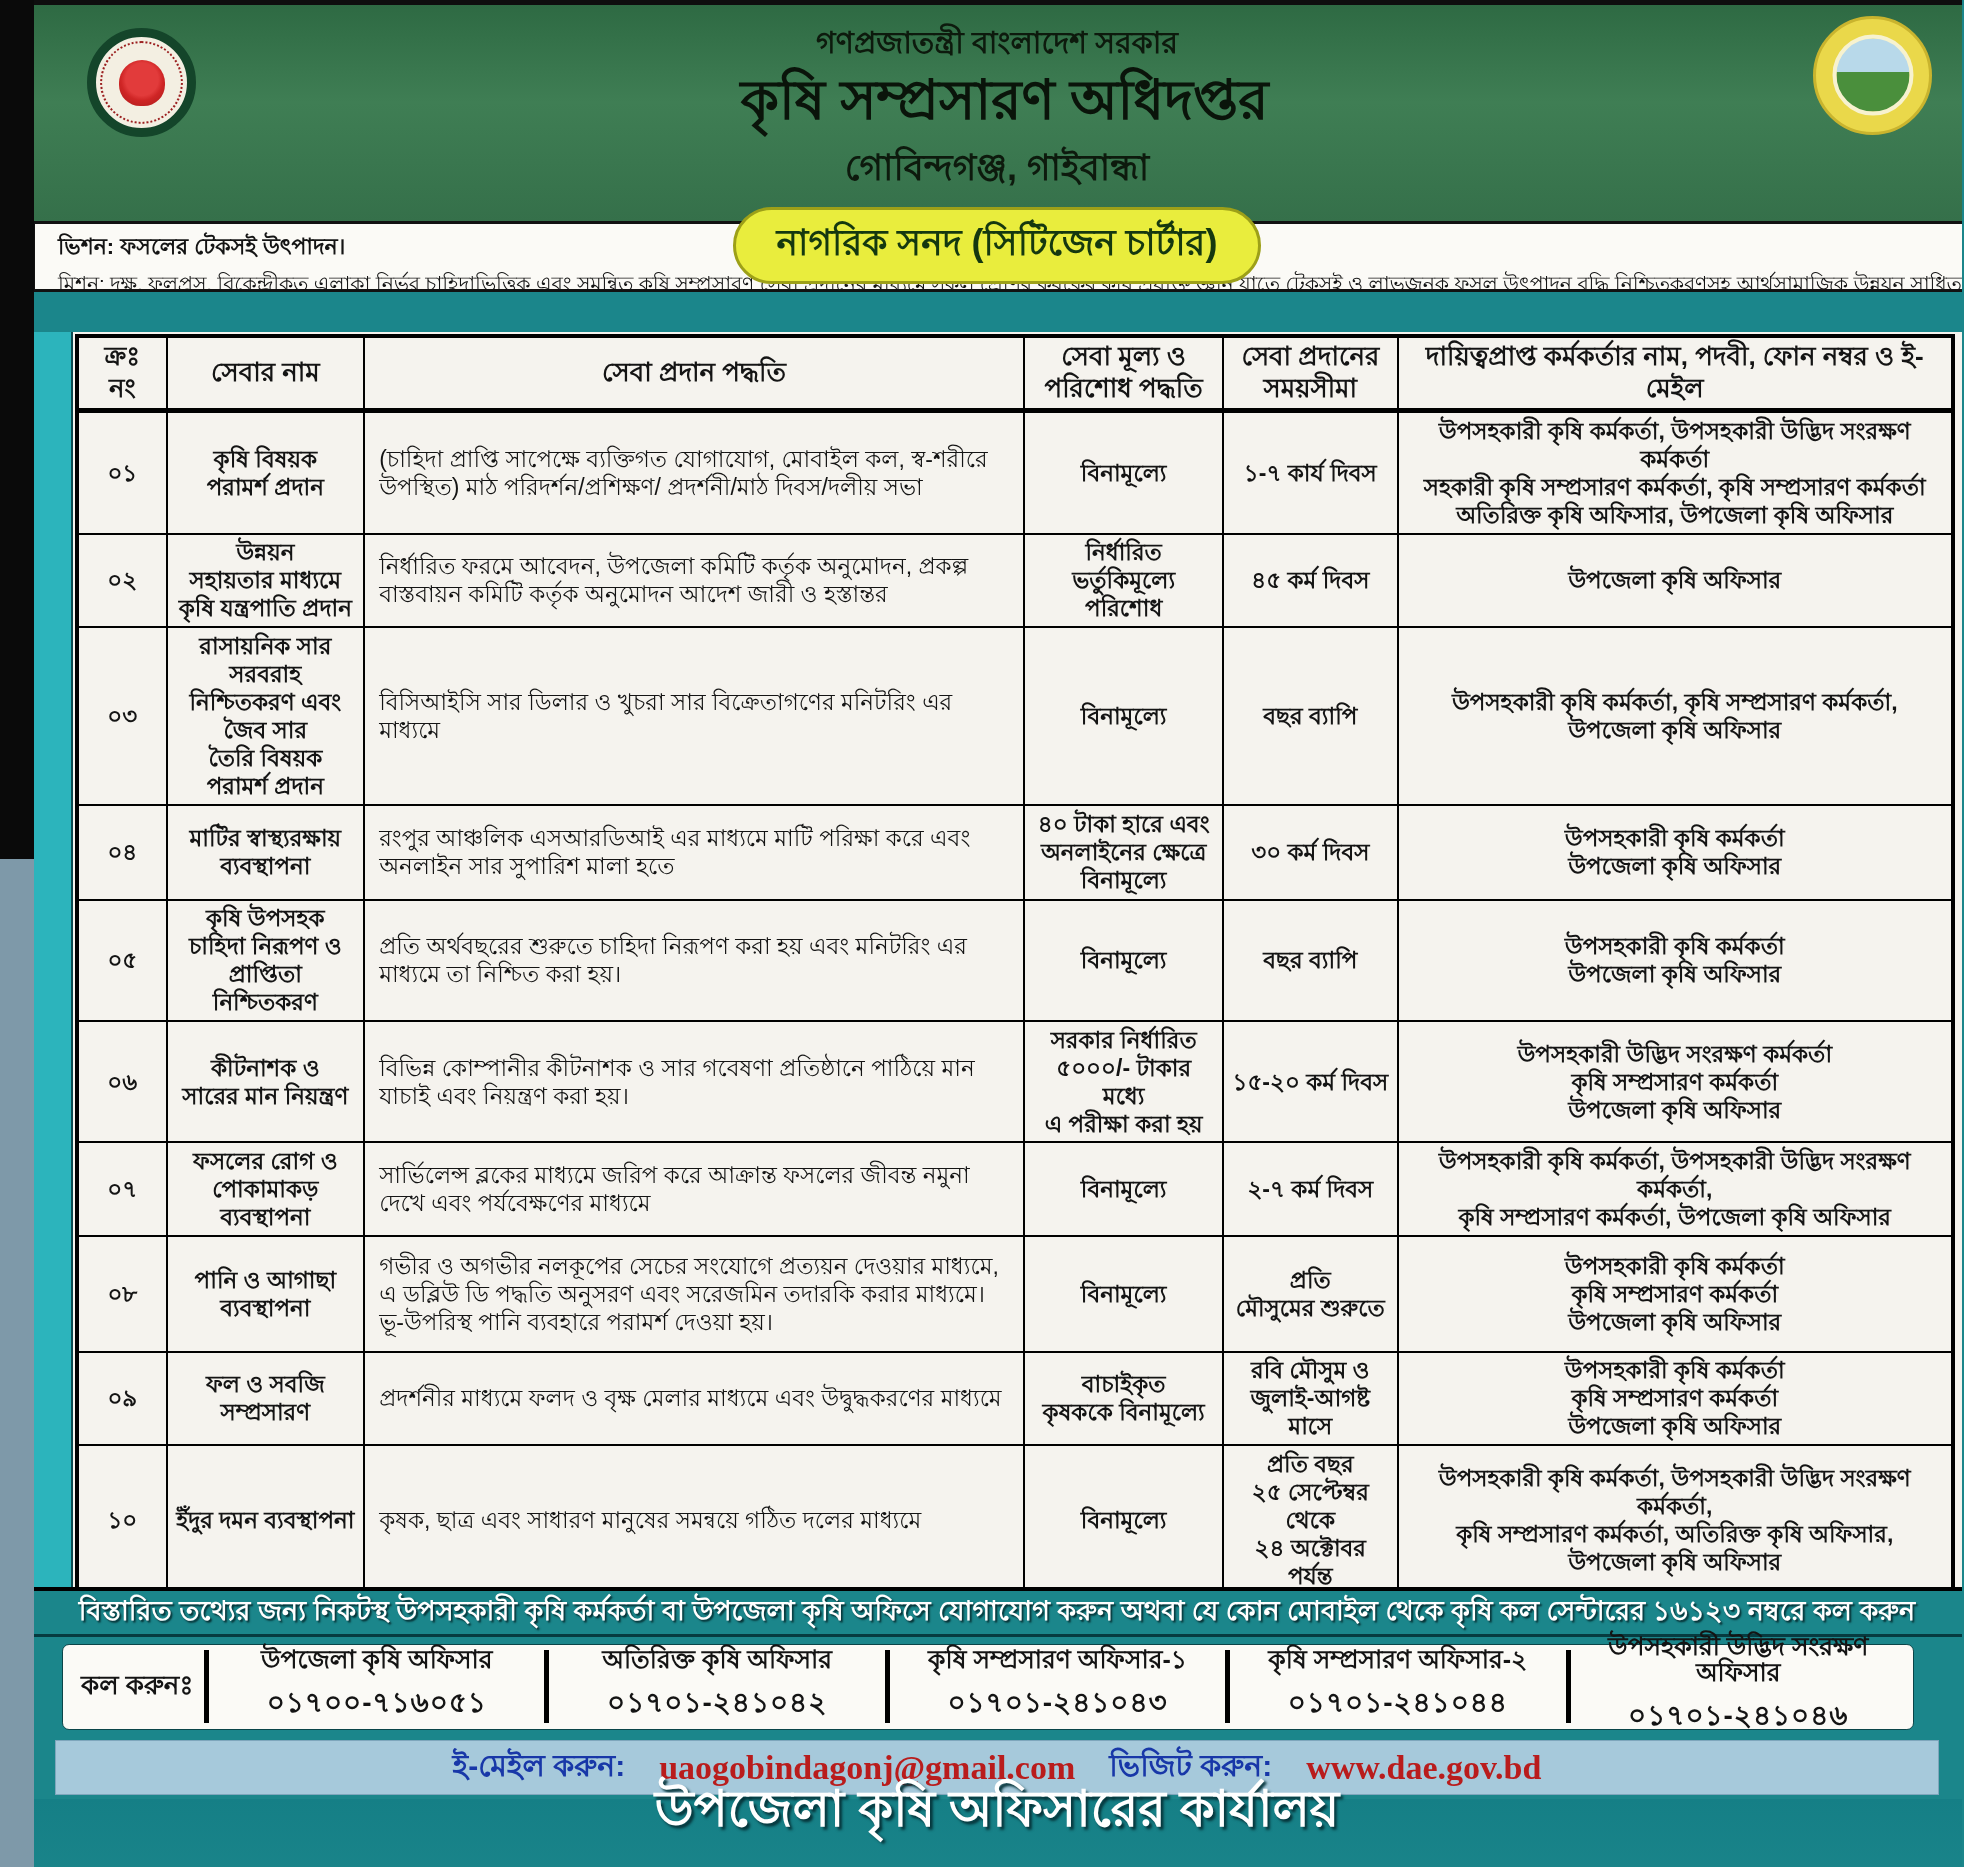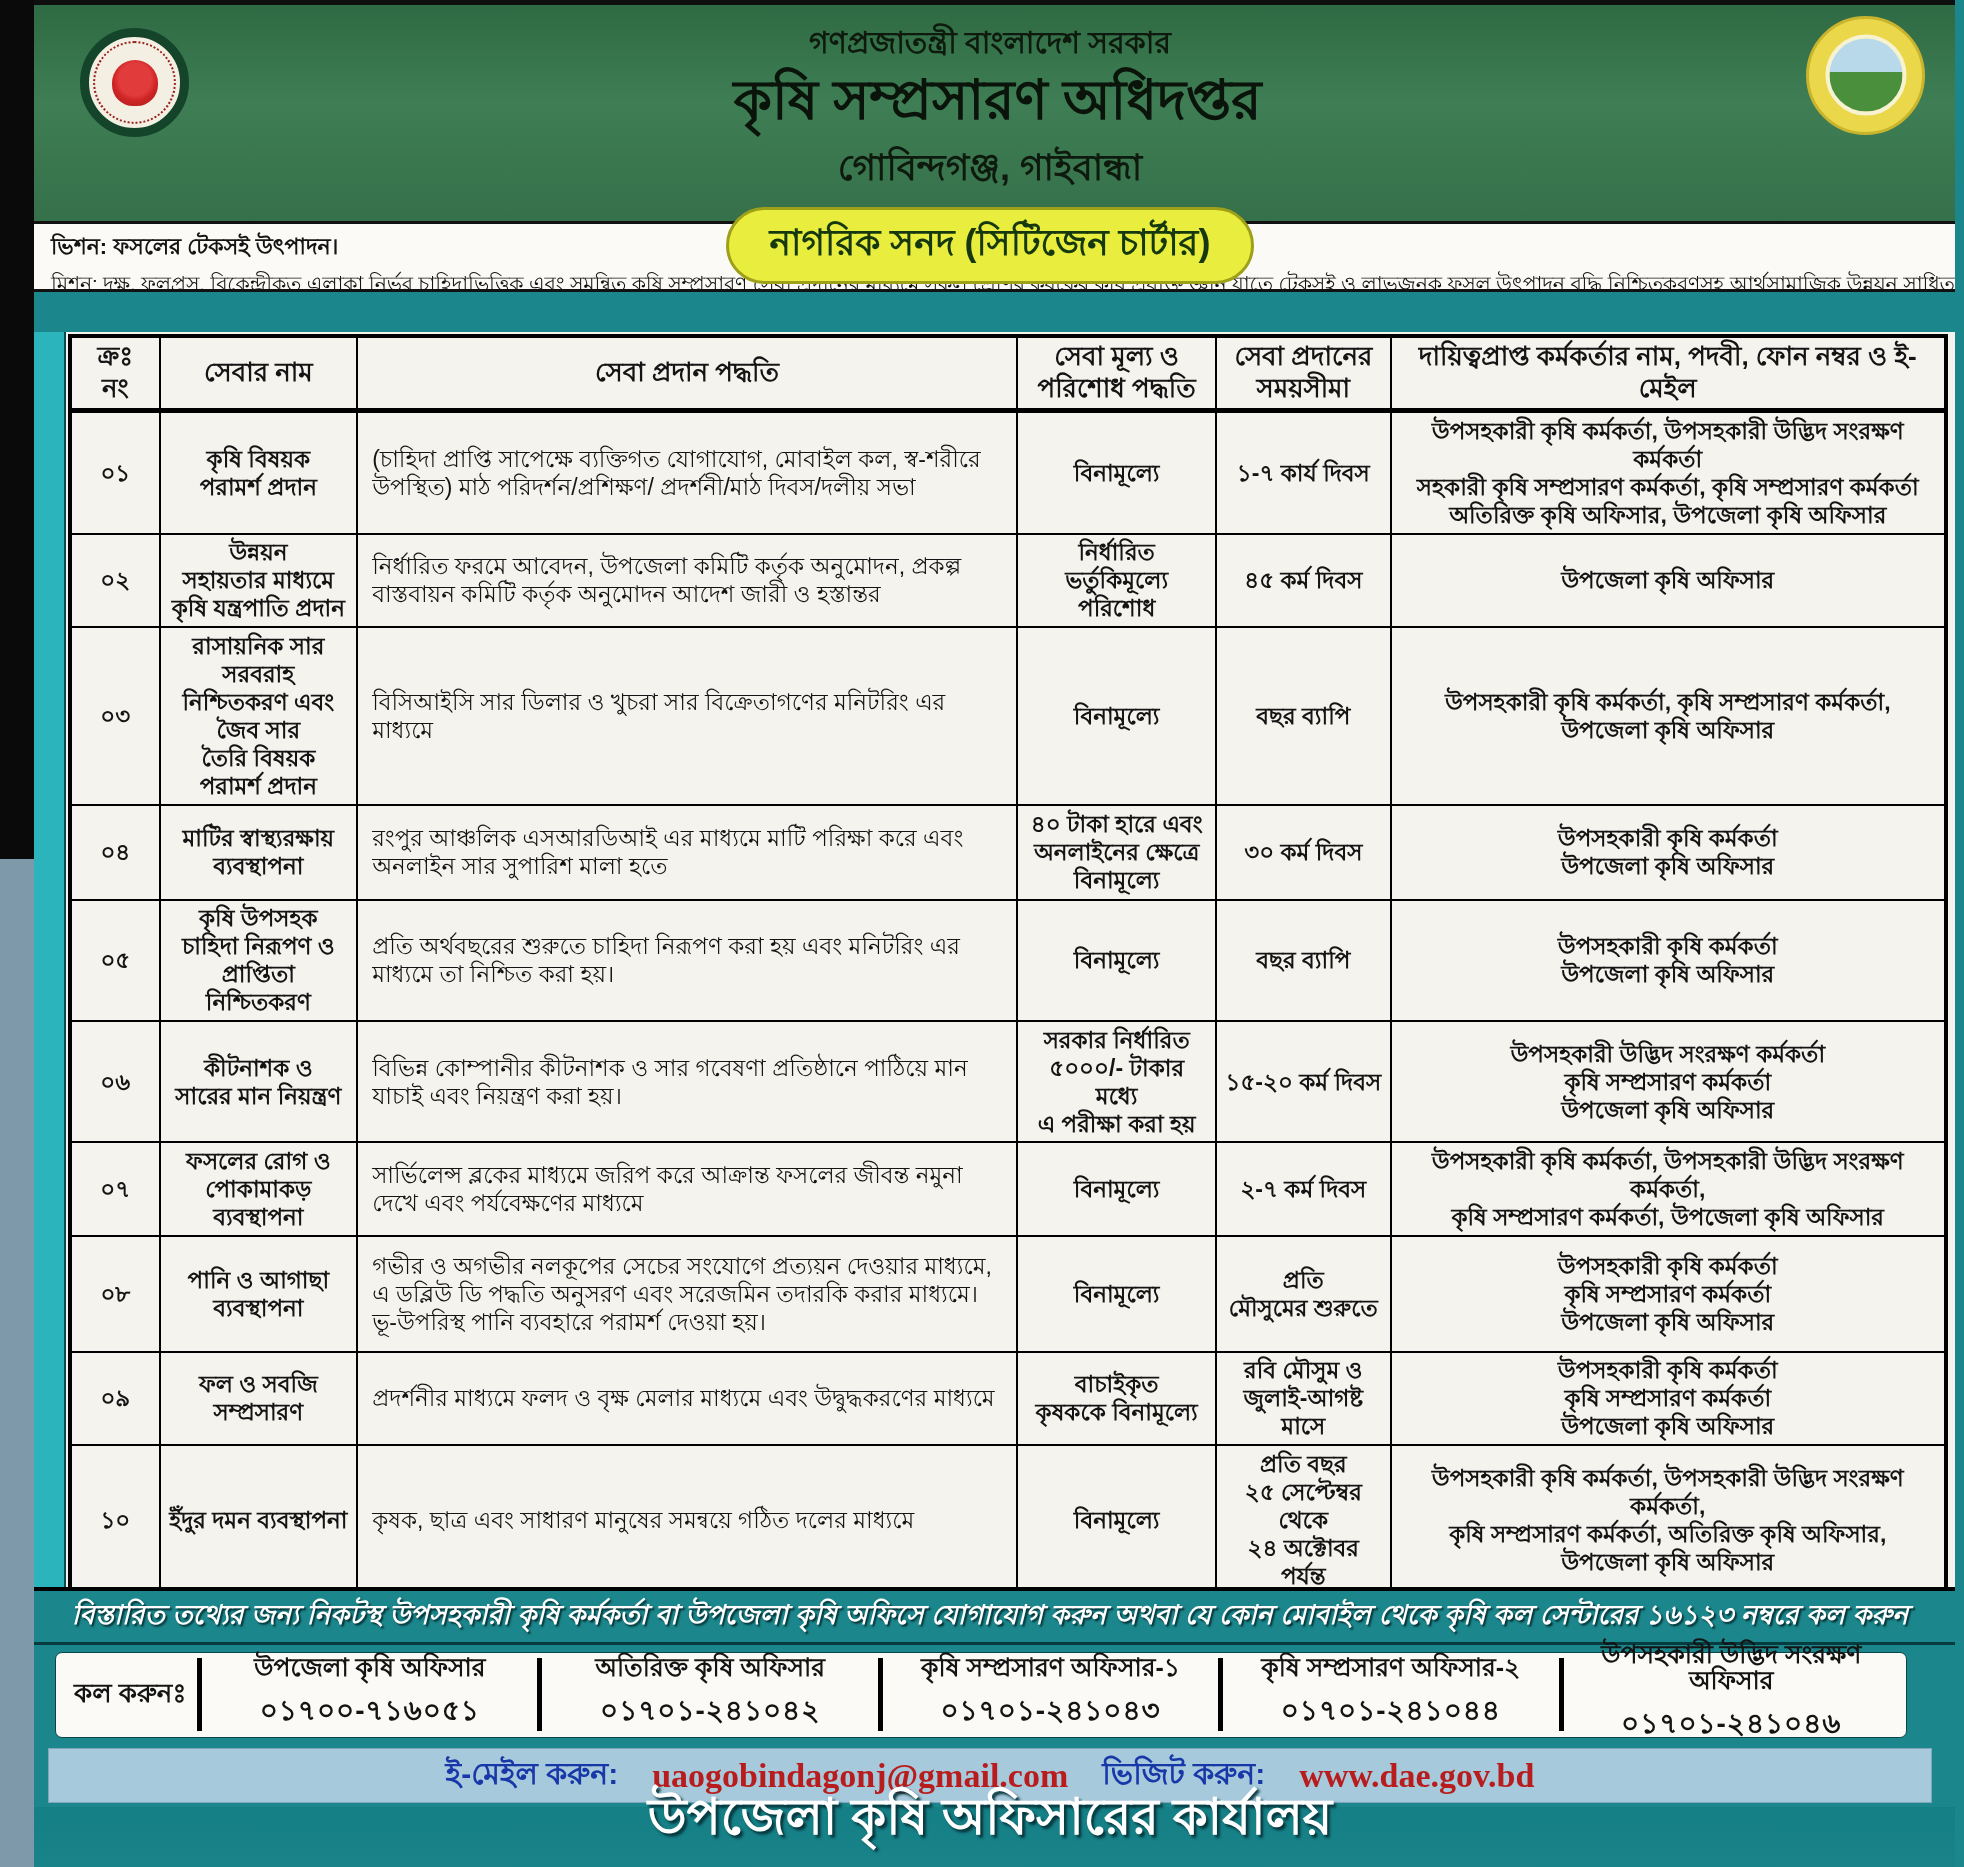--- a/index.html
+++ b/index.html
@@ -21,21 +21,21 @@
   body{
     width:1964px;height:1868px;overflow:hidden;background:#0c0c0c;
     font-family:"Liberation Sans","DejaVu Sans",sans-serif;color:var(--ink);
   }
   .page{position:relative;width:1964px;height:1868px;background:var(--teal);}
   .wall-strip{
     position:absolute;left:0;top:0;width:34px;height:100%;
     background:linear-gradient(180deg,#0a0a0a 0%,#0a0a0a 46%,var(--wall-grey) 46%,var(--wall-grey) 100%);
     z-index:5;
   }
-  .poster{position:absolute;left:25px;top:0;width:1930px;height:1868px;display:flex;flex-direction:column;}
+  .poster{position:absolute;left:32px;top:0;width:1930px;height:1868px;display:flex;flex-direction:column;}
 
   
   .header{
     position:relative;height:221px;flex:0 0 auto;
     background:linear-gradient(180deg,#2e6a43 0%,#3f7e54 45%,#35704a 100%);
     border-top:5.3px solid #0e0e0e;
     text-align:center;
   }
   .hdr-line1{padding-top:14.3px;font-size:30px;font-weight:bold;color:#0d1a0d;}
   .hdr-line2{font-size:55px;font-weight:bold;color:#0a140a;line-height:1.05;margin-top:1.8px;padding-left:15px;}
@@ -100,23 +100,23 @@
   .services tbody tr:nth-child(7){height:85px}
   .services tbody tr:nth-child(8){height:116px}
   .services tbody tr:nth-child(9){height:85px}
   .services tbody tr:nth-child(10){height:105px}
   .services tbody tr:nth-child(11){height:93px}
   .services tbody tr:nth-child(12){height:96px}
   .services tbody tr:nth-child(13){height:69px}
 
   
   .notice-bar{
-    flex:0 0 auto;height:58px;background:var(--teal);
+    flex:0 0 auto;height:50px;background:var(--teal);
     border-top:4.5px solid #000;border-bottom:3.6px solid #063b40;
-    display:flex;align-items:center;justify-content:center;overflow:hidden;font-style:italic;
+    display:flex;align-items:center;justify-content:center;overflow:hidden;
   }
   .notice-bar span{
     font-size:27px;font-weight:bold;color:#fff;white-space:nowrap;
     text-shadow:1.8px 1.8px 1.8px #063034;
   }
 
   
   .contacts-section{flex:0 0 auto;height:98px;background:var(--teal);padding:7.1px 48px 5.3px 30px;}
   .contacts-box{
     height:100%;background:#fbfaf6;border-radius:7.1px;border:1.8px solid #0a4448;

